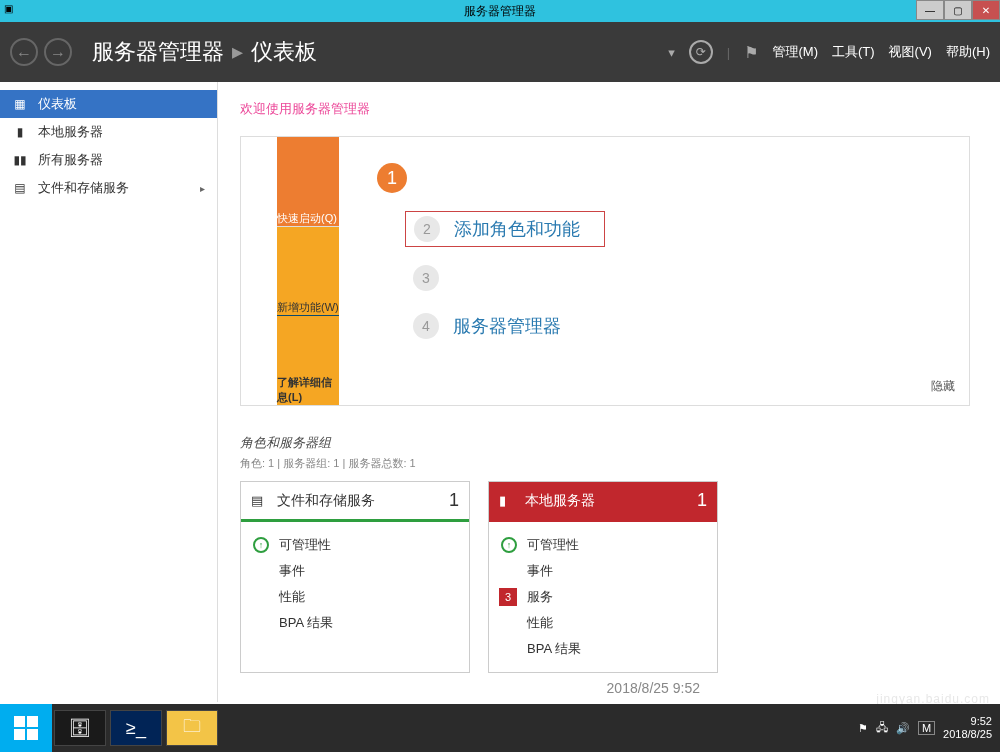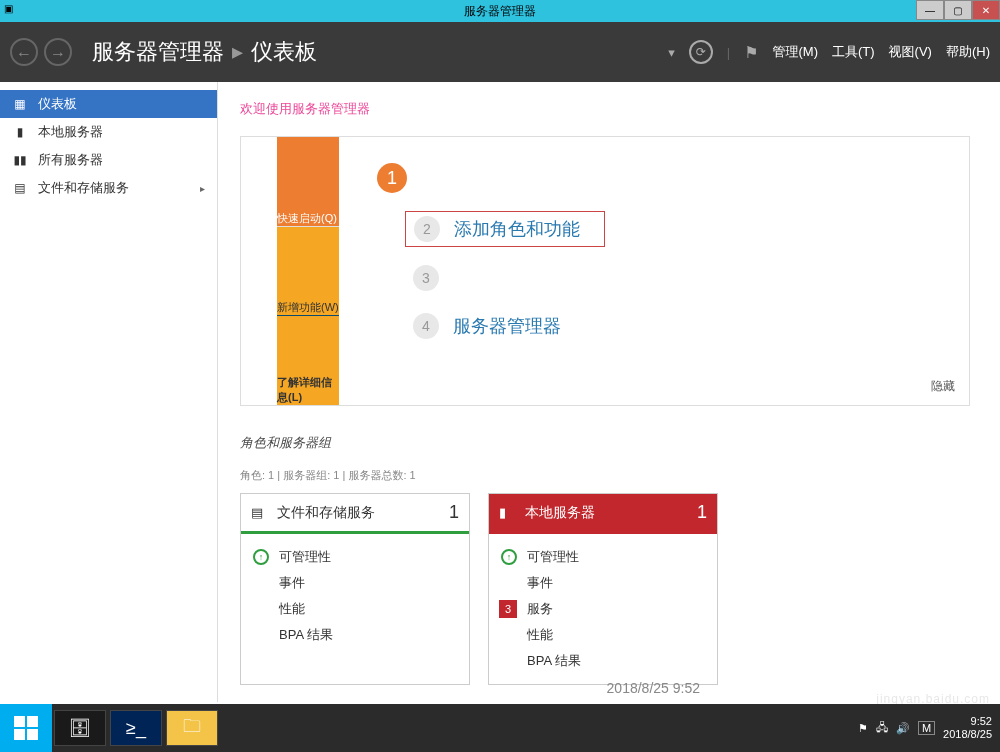--- a/index.html
+++ b/index.html
@@ -49,21 +49,21 @@
 .step-num { width: 26px; height: 26px; border-radius: 50%; display: flex; align-items: center; justify-content: center; font-size: 14px; }
 .step-1 { background: #ed7d31; color: #fff; font-size: 18px; width: 30px; height: 30px; }
 .step-2, .step-3, .step-4 { background: #e8e8e8; color: #999; }
 .step-link { color: #2a7ab0; font-size: 18px; }
 .step-link.big { font-size: 24px; }
 .step-row.highlight { border: 1px solid #c44; }
 .hide-link { position: absolute; right: 14px; bottom: 10px; font-size: 12px; color: #555; cursor: pointer; }
 
 
 .roles-title { font-size: 13px; color: #4a4a4a; margin-top: 28px; font-style: italic; }
-.roles-sub { font-size: 11px; color: #888; margin-top: 16px; margin-bottom: 10px; }
+.roles-sub { font-size: 11px; color: #888; margin-top: 4px; margin-bottom: 10px; }
 
 .tile-row { display: flex; gap: 18px; }
 .role-tile { width: 230px; border: 1px solid #ccc; }
 .rt-header { height: 40px; display: flex; align-items: center; padding: 0 10px; gap: 10px; font-size: 14px; border-bottom: 3px solid; }
 .rt-green { border-bottom-color: #2e9e3f; color: #333; }
 .rt-red { background: #c1272d; color: #fff; border-bottom-color: #c1272d; }
 .rt-header-icon { width: 16px; height: 16px; font-size: 13px; }
 .rt-count { margin-left: auto; font-size: 18px; }
 .rt-body { padding: 10px 12px; }
 .rt-row { display: flex; align-items: center; gap: 10px; height: 26px; font-size: 13px; color: #333; }

